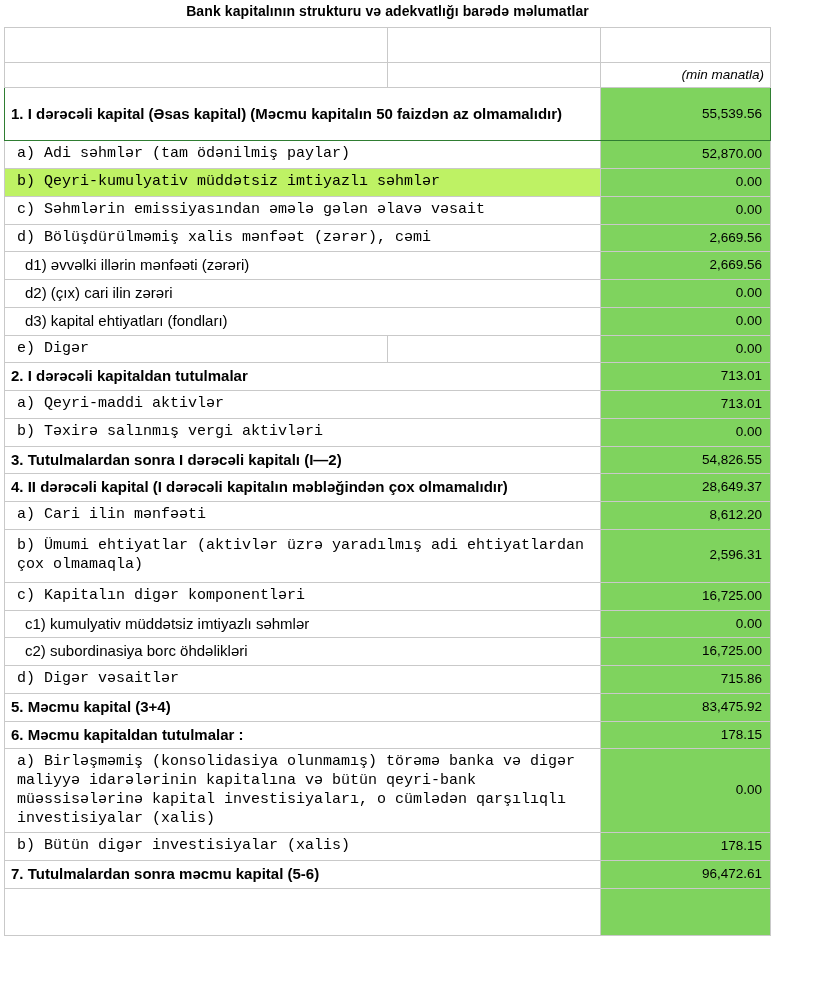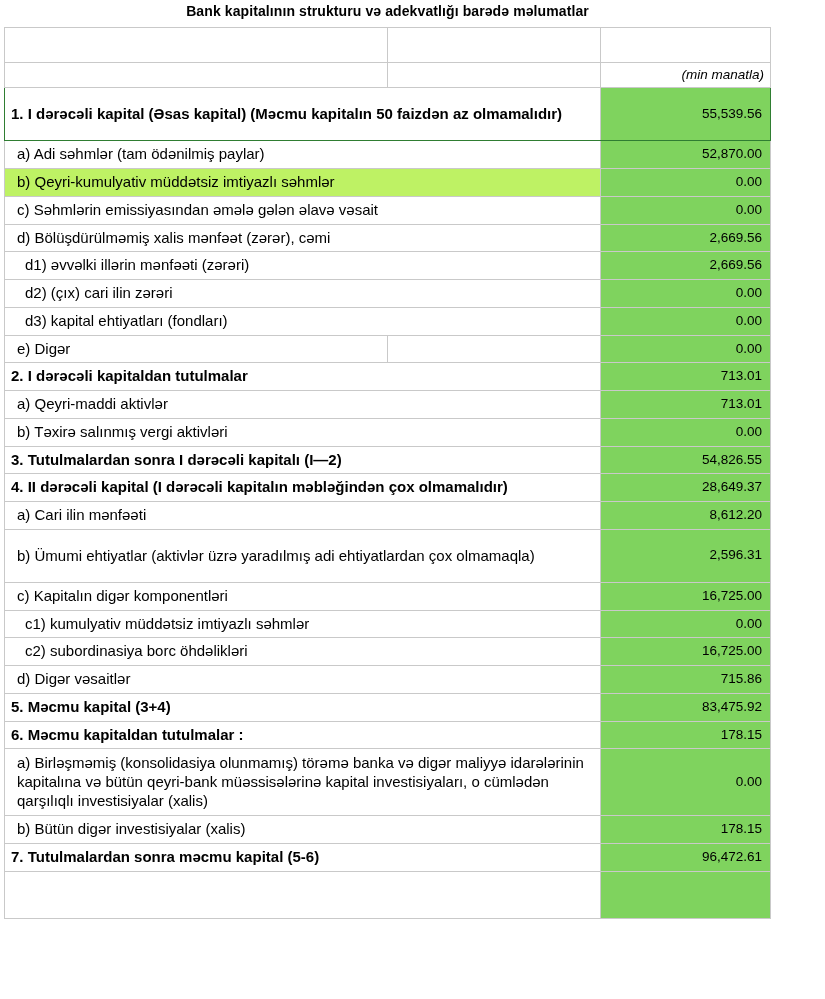--- a/index.html
+++ b/index.html
@@ -50,21 +50,21 @@
     text-align: right;
     font-style: italic;
     font-size: 13.5px;
     border: 1px solid #c9c9c9;
   }
   .label {
     text-align: left;
     font-size: 15px;
   }
   .label.bold { font-weight: bold; }
-  .label.indent1 { padding-left: 12px; }
+  .label.indent1 { padding-left: 12px; font-family: Liberation Mono, monospace; }
   .label.indent2 { padding-left: 20px; }
   .value {
     text-align: right;
     background: #7fd35e;
     font-size: 13.5px;
     padding-right: 8px;
     border: 1px solid #c9c9c9;
   }
   .row-shaded .label { background: #bef264; }
   .row-green-outline .label {

